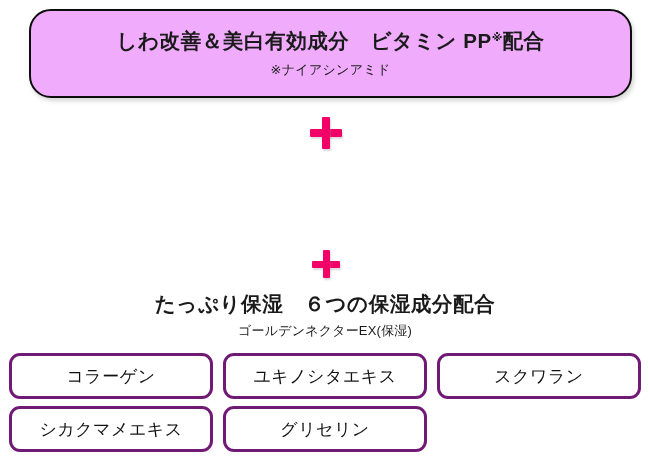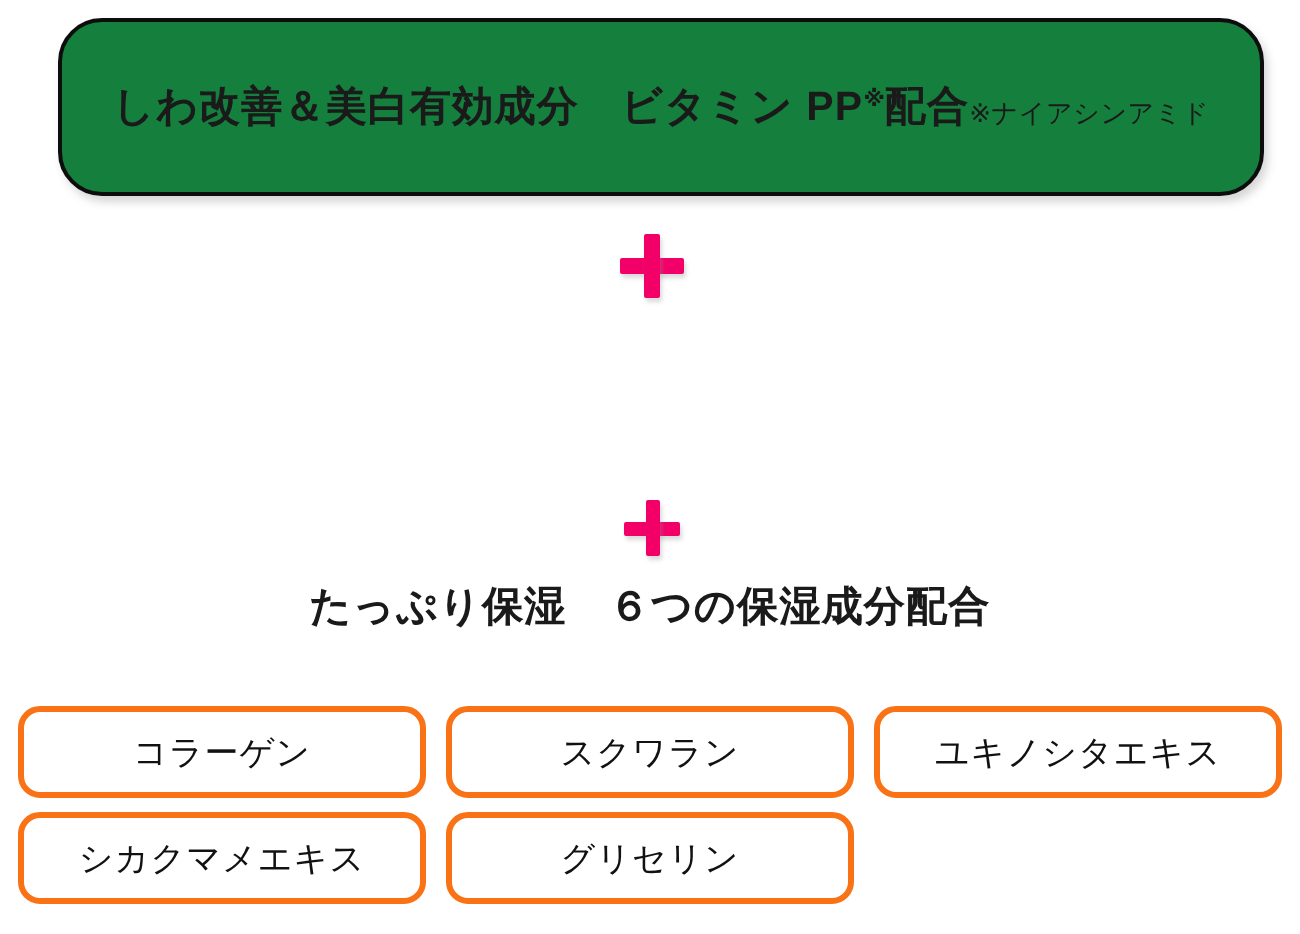--- a/index.html
+++ b/index.html
@@ -21,26 +21,26 @@
     left: 0;
     top: 0;
     width: 650px;
     height: 467px;
   }
 
   
   .banner {
     position: absolute;
     box-sizing: border-box;
-    background: #15803d;
+    background: #f0abfc;
     border: 2px solid #0d0d0d;
     border-radius: 22px;
     box-shadow: 2px 3px 4px rgba(120,120,120,0.30);
     display: flex;
-    flex-direction: row;
+    flex-direction: column;
     align-items: center;
     justify-content: center;
   }
 
   #banner-vitamin {
     left: 29px;
     top: 9px;
     width: 603px;
     height: 89px;
   }
@@ -144,21 +144,21 @@
     width: 632px;
     display: grid;
     grid-template-columns: repeat(3, 1fr);
     grid-auto-rows: 46px;
     column-gap: 10px;
     row-gap: 7px;
   }
   .ingredient {
     box-sizing: border-box;
     background: #ffffff;
-    border: 3px solid #f97316;
+    border: 3px solid #701a75;
     border-radius: 11px;
     display: flex;
     align-items: center;
     justify-content: center;
     font-size: 17px;
     font-weight: 400;
     letter-spacing: 0.5px;
     color: #111111;
     white-space: nowrap;
   }
@@ -181,23 +181,24 @@
   </div>
 
 
   <div class="plus" id="plus-2">
     <span class="h"></span>
     <span class="v"></span>
   </div>
 
   <div id="moisture-heading">
     <div class="moist-title">たっぷり保湿　６つの保湿成分配合</div>
+    <div class="moist-sub">ゴールデンネクターEX(保湿)</div>
   </div>
 
   <div id="ingredient-grid">
     <div class="ingredient">コラーゲン</div>
+    <div class="ingredient">ユキノシタエキス</div>
     <div class="ingredient">スクワラン</div>
-    <div class="ingredient">ユキノシタエキス</div>
     <div class="ingredient">シカクマメエキス</div>
     <div class="ingredient">グリセリン</div>
   </div>
 
 </div>
 
 </body></html>

